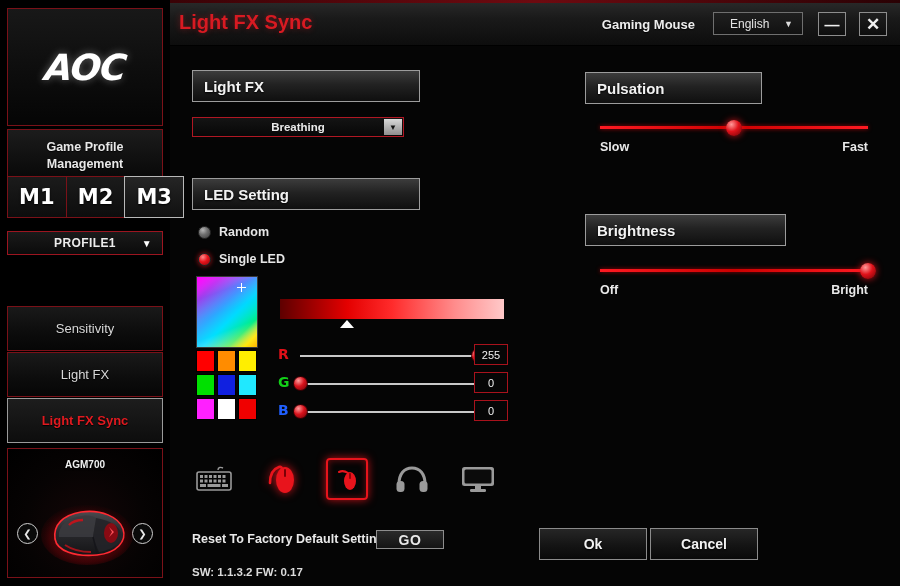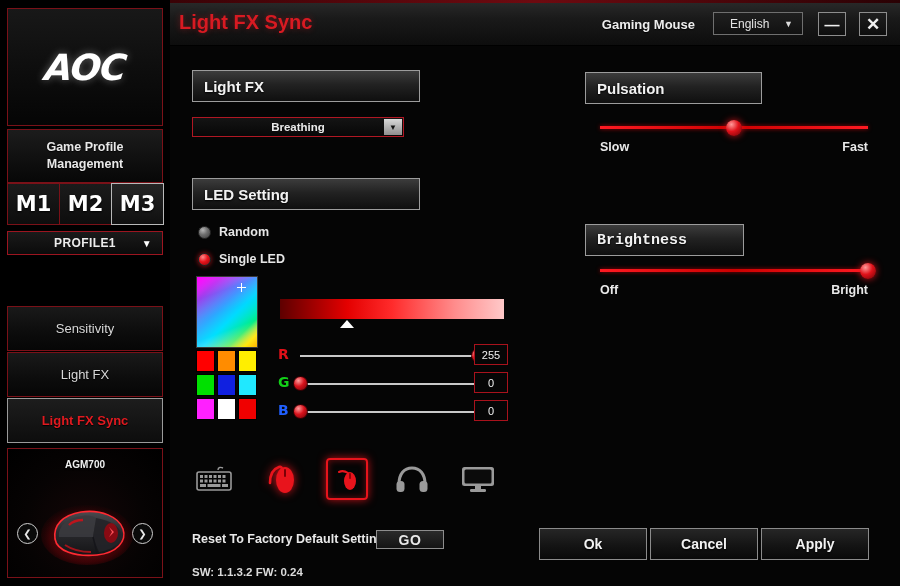--- a/index.html
+++ b/index.html
@@ -40,22 +40,22 @@
     position: absolute; left: 7px; top: 129px;
     width: 156px; height: 54px;
     border: 1px solid #7a1118;
     background: linear-gradient(180deg,#1c1c1c 0%,#0f0f0f 60%,#070707 100%);
     color: #e8e8e8; font-size: 12.5px; font-weight: bold;
     display: flex; flex-direction: column; align-items: center; justify-content: center;
     line-height: 1.35; text-align: left;
     text-shadow: 0 1px 1px #000;
   }
   .m-row {
-    position: absolute; left: 7px; top: 183px;
-    width: 156px; height: 42px;
+    position: absolute; left: 7px; top: 176px;
+    width: 176px; height: 42px;
     display: flex;
   }
   .m-btn {
     flex: 1; height: 42px;
     border: 1px solid #7a1118;
     margin-right: -1px;
     background: linear-gradient(180deg,#1b1b1b 0%,#0d0d0d 100%);
     color: #fff; font-size: 21px; font-weight: bold;
     display: flex; align-items: center; justify-content: center;
     font-family: "DejaVu Sans", sans-serif;
@@ -526,37 +526,36 @@
         <rect x="2" y="3" width="32" height="19" rx="2.5" fill="#9a9a9a"></rect>
         <rect x="4.5" y="5.5" width="27" height="14" rx="1.5" fill="#0b0b0b"></rect>
         <rect x="15" y="22" width="6" height="4" fill="#9a9a9a"></rect>
         <rect x="10" y="25" width="16" height="3" rx="1.2" fill="#9a9a9a"></rect>
       </svg>
     </div>
   </div>
 
   <div class="reset-label">Reset To Factory Default Settings</div>
   <div class="go-btn">GO</div>
-  <div class="version">SW: 1.1.3.2   FW: 0.24</div>
+  <div class="version">SW: 1.1.3.2   FW: 0.17</div>
 
   <div class="section-head" style="left:585px; top:72px; width:177px;">Pulsation</div>
 
   <div class="slider-wrap" style="left:600px; top:126px; width:268px;">
     <div class="sl-track" style="width:268px;"></div>
     <div class="sl-thumb" id="pulsThumb" style="left: 126px;"></div>
     <div class="sl-min">Slow</div>
     <div class="sl-max">Fast</div>
   </div>
 
-  <div class="section-head" style="left:585px; top:224px; width:159px;font-family:Liberation Mono, monospace;">Brightness</div>
+  <div class="section-head" style="left:585px; top:214px; width:201px;">Brightness</div>
 
   <div class="slider-wrap" style="left:600px; top:269px; width:268px;">
     <div class="sl-track" style="width:268px;"></div>
     <div class="sl-thumb" id="brightThumb" style="left: 260px;"></div>
     <div class="sl-min">Off</div>
     <div class="sl-max">Bright</div>
   </div>
 
   <div class="act-btn" style="left:539px;">Ok</div>
   <div class="act-btn" style="left:650px;">Cancel</div>
-  <div class="act-btn" style="left:761px;">Apply</div>
 
 </div>
 
 </body></html>

